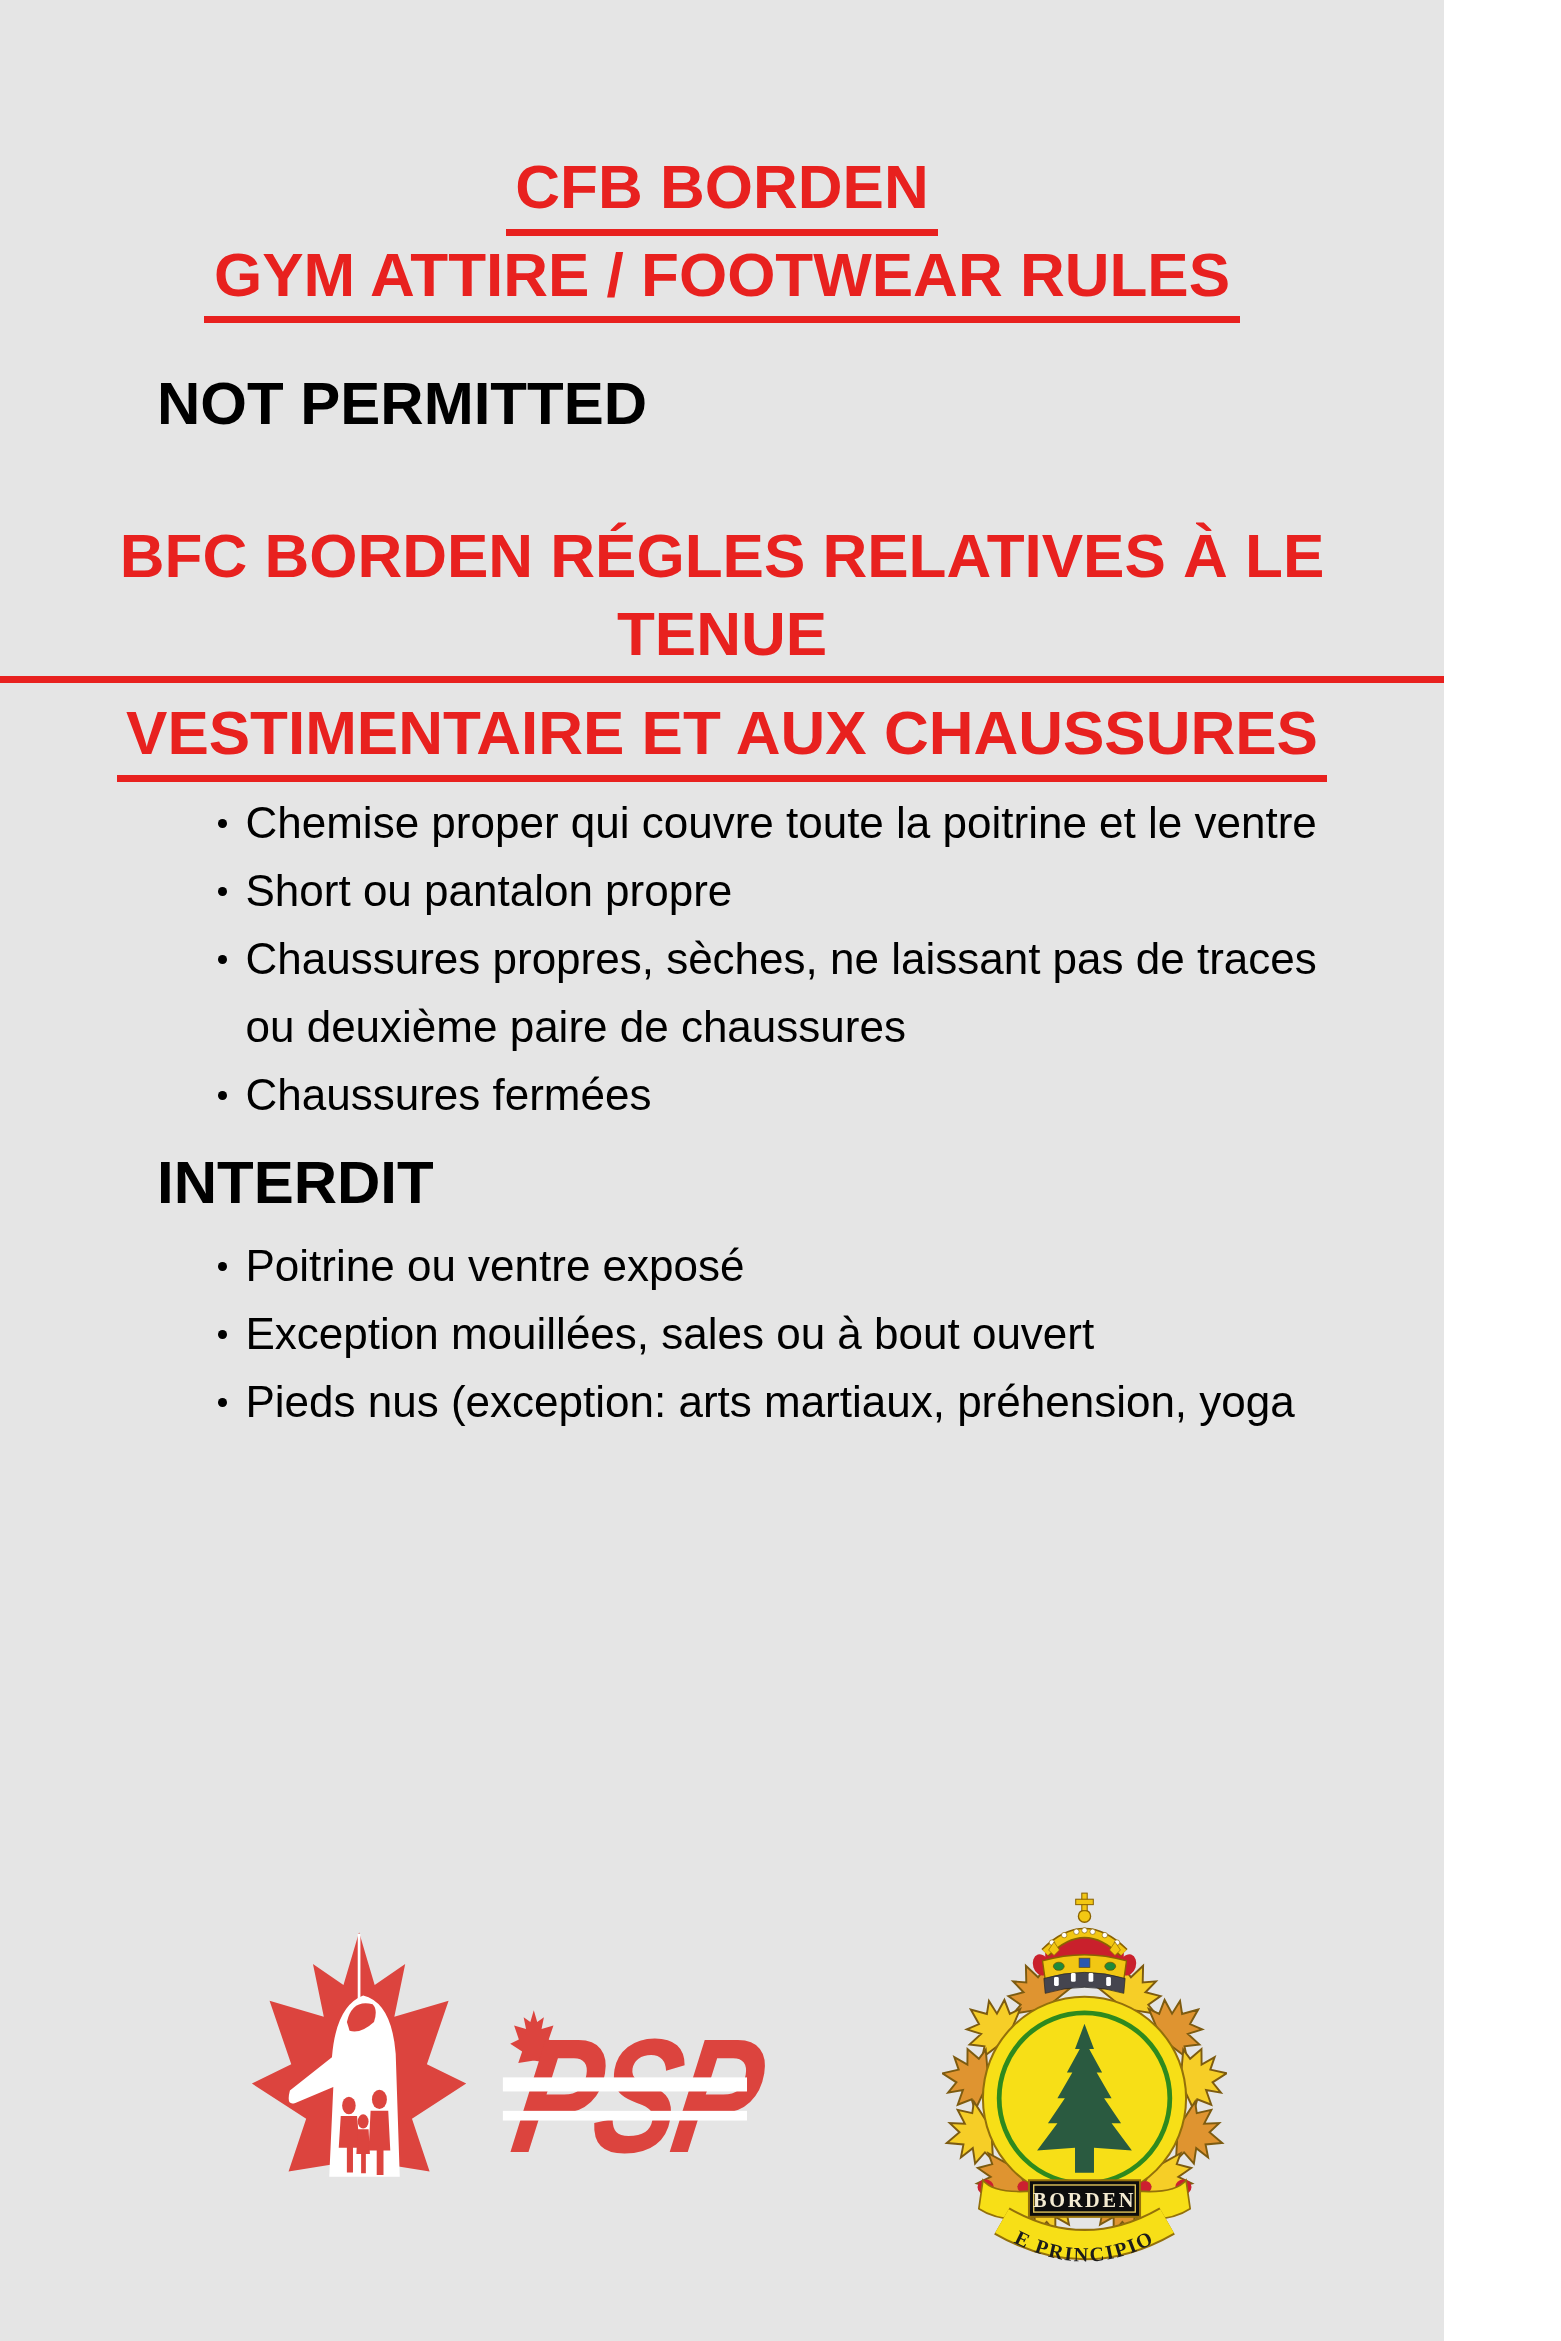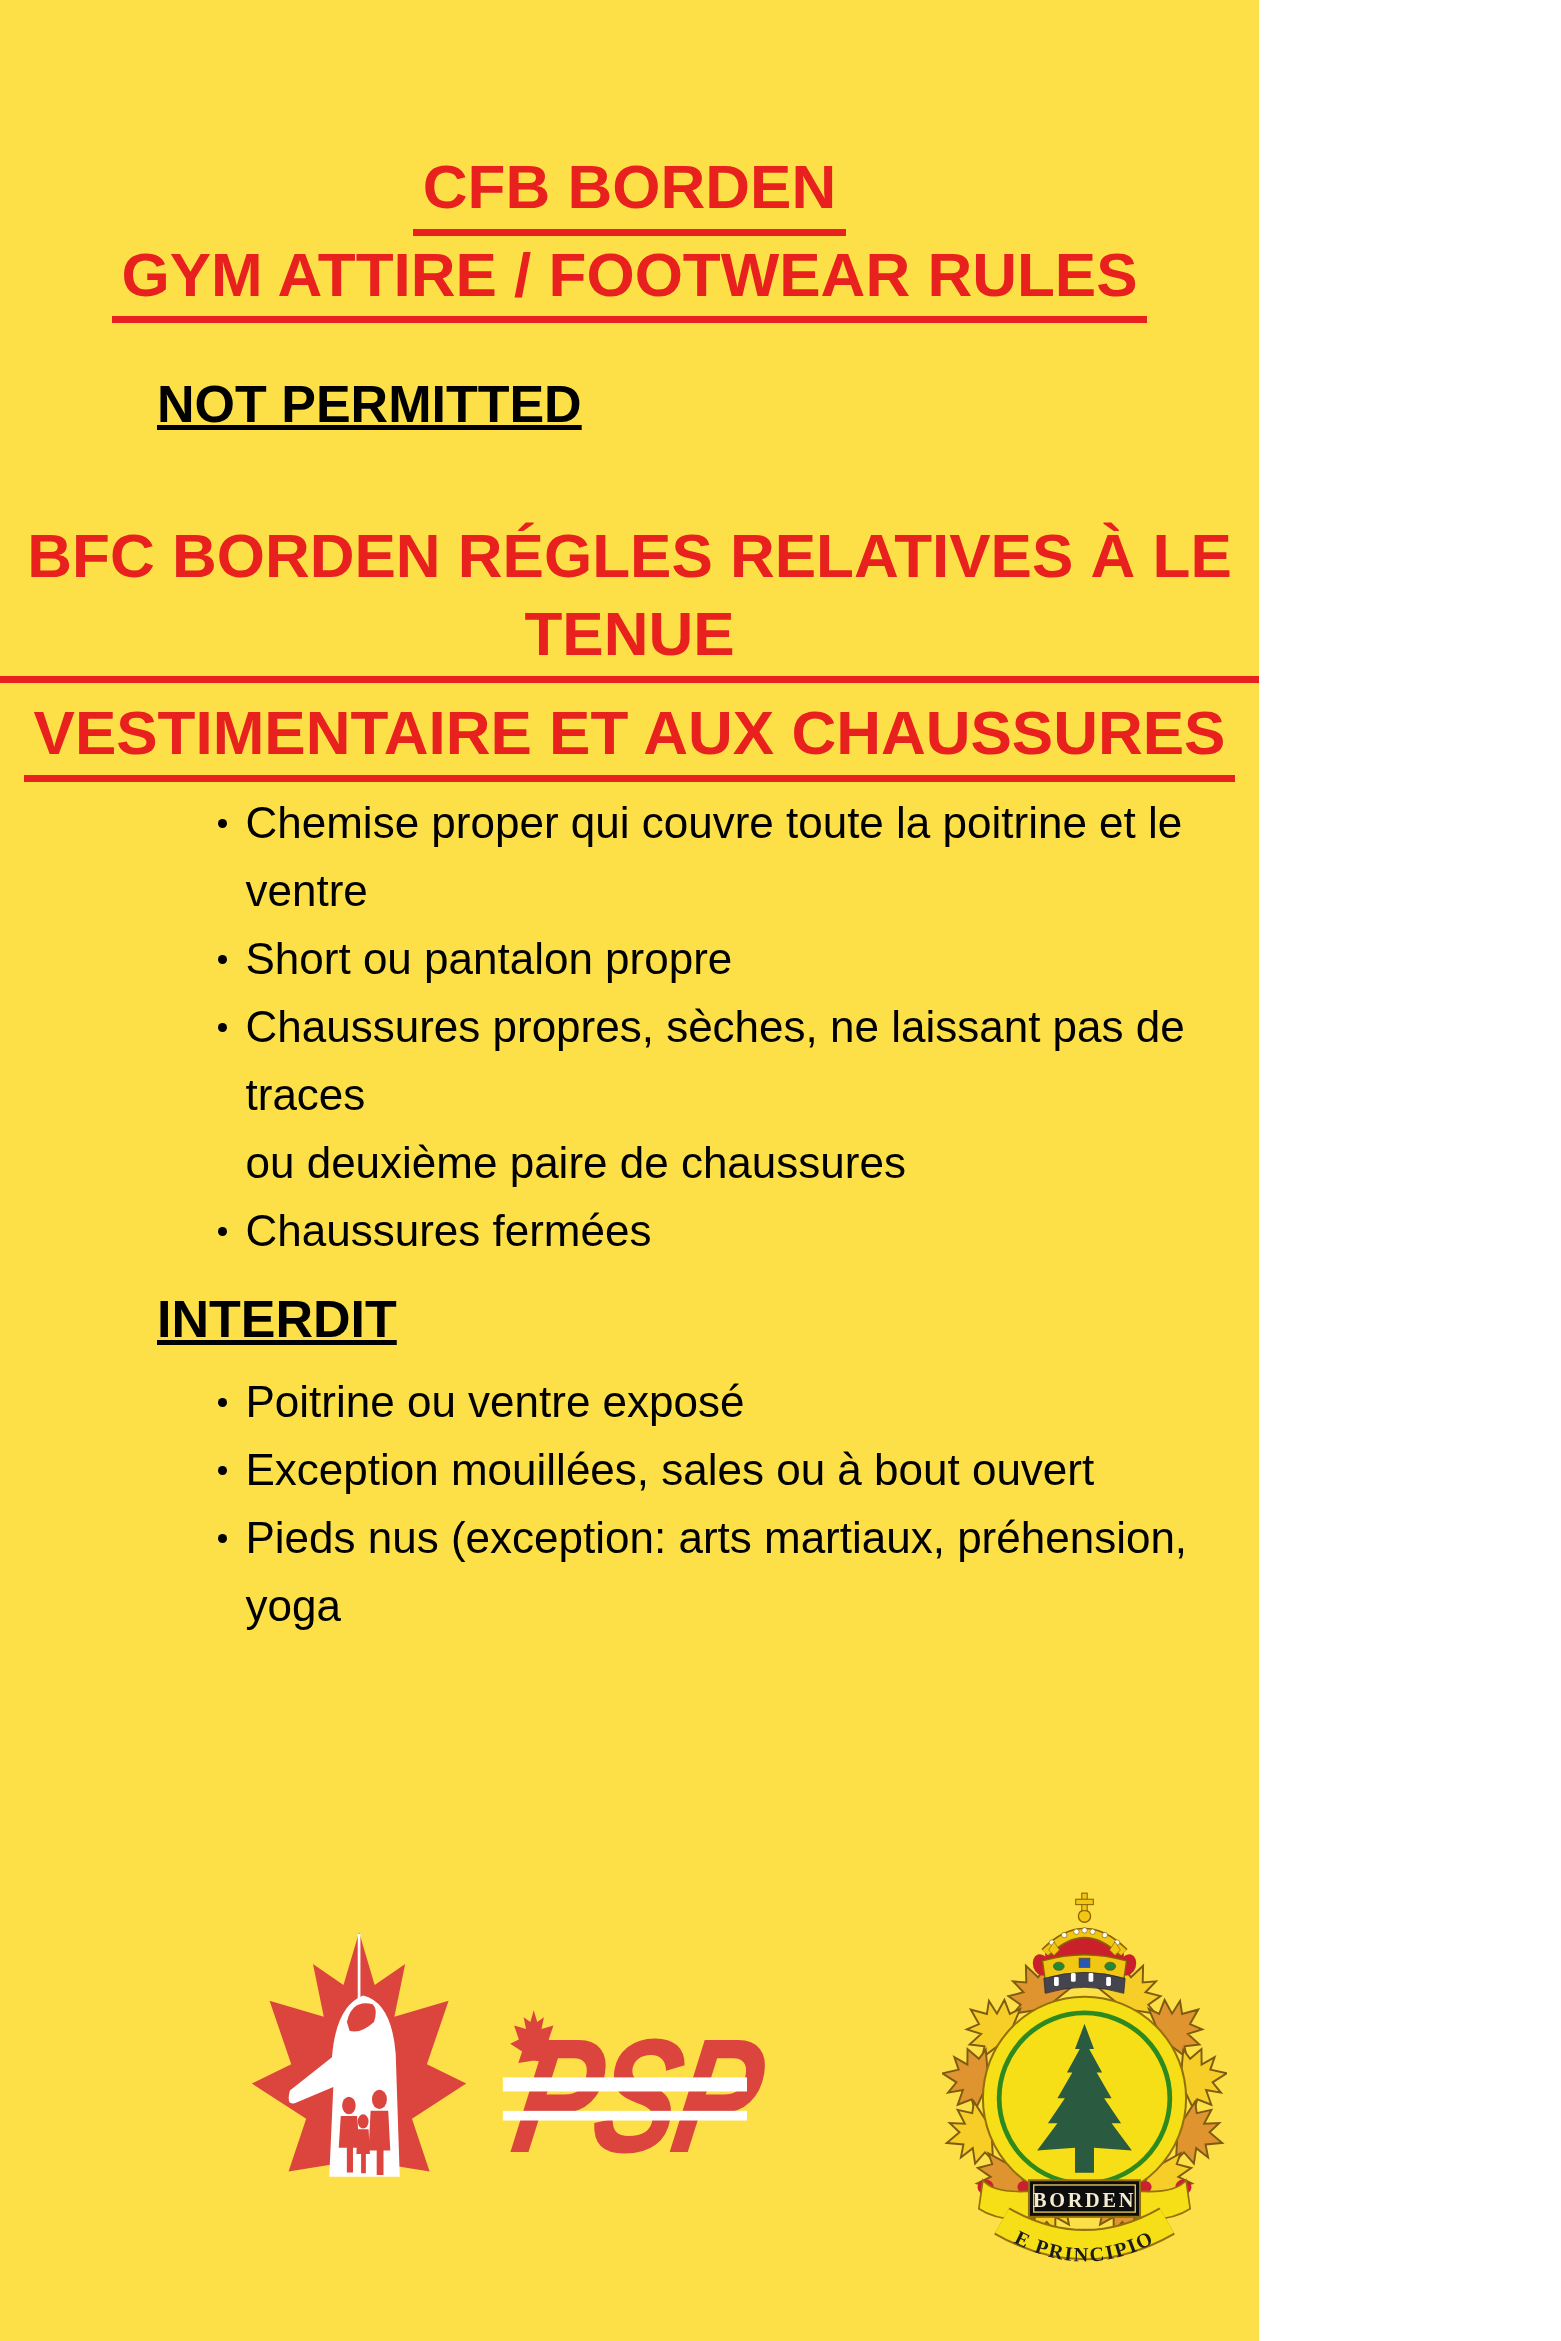--- a/index.html
+++ b/index.html
@@ -1,38 +1,38 @@
 <!DOCTYPE html>
 <html style="font-size:11px"><head>
 <meta charset="utf-8">
 <style>
   html,body{margin:0;padding:0;background:#ffffff;}
   .page{
     position:relative;
-    width:1259px;height:2342px;
-    background:#fde047;
+    width:1444px;height:2342px;
+    background:#e5e5e5;
     overflow:hidden;
     font-family:"Liberation Sans",sans-serif;
     color:#000;
   }
   
   .main-title{margin:148px 0 0 0;text-align:center;font-size:62px;line-height:78px;font-weight:bold;}
   .main-title.second{margin-top:0;}
   .fr-title{margin:81px 0 0 0;text-align:center;font-size:62px;line-height:78px;font-weight:bold;}
   .fr-title.second{margin-top:11px;}
   .red-under{
     color:#e8211f;
     border-bottom:7.5px solid #e8211f;
     padding:0 9.5px 2.7px 9.5px;
     display:inline-block;
   }
   
   .section-head{
     margin:49px 0 0 157px;
-    font-size:52px;line-height:64px;font-weight:bold;color:#000;text-decoration:underline;
+    font-size:60px;line-height:64px;font-weight:bold;color:#000;
   }
   .section-head.fr{margin-top:22.4px;}
   
   ul.rules{
     list-style:none;
     margin:35px 0 0 217px;
     padding:0;
     font-size:44px;line-height:68px;
     max-width:1321px;
   }

